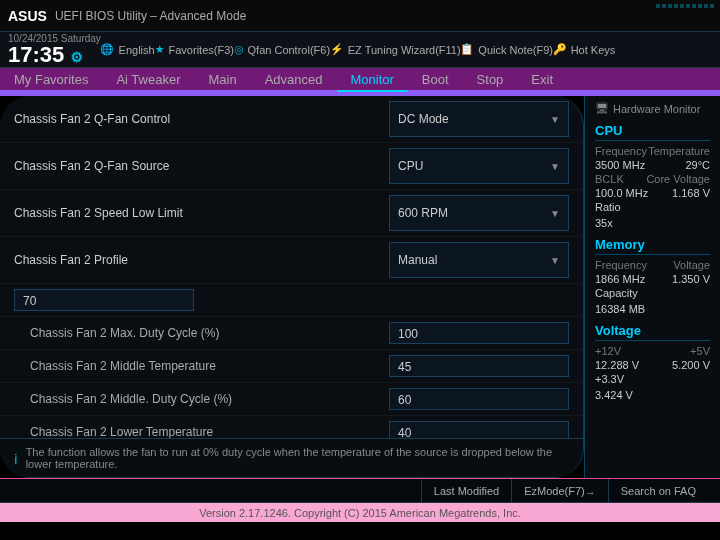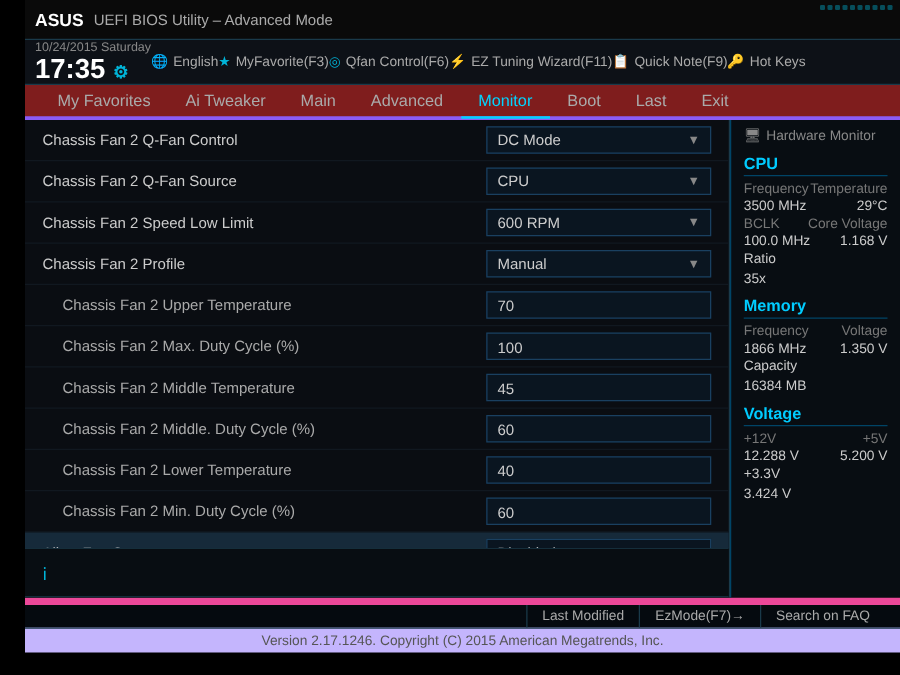--- a/index.html
+++ b/index.html
@@ -54,26 +54,26 @@
       font-size: 11px;
       display: flex;
       align-items: center;
       gap: 4px;
       cursor: pointer;
     }
     .clock-icon-sym { color: #00b4d8; }
 
     
     #nav-bar {
-      background: #7f1d1d;
-      border-bottom: 3px solid #8b5cf6;
+      background: #701a75;
+      border-bottom: 6px solid #8b5cf6;
       display: flex;
       align-items: stretch;
       height: 28px;
-      padding: 0 12px;
+      padding: 0 0;
     }
     .nav-item {
       padding: 0 14px;
       display: flex;
       align-items: center;
       color: #aaa;
       font-size: 13px;
       cursor: pointer;
       border-bottom: 2px solid transparent;
       margin-bottom: -2px;
@@ -114,21 +114,21 @@
     .setting-value {
       background: #0a1520;
       border: 1px solid #1a4060;
       color: #ccc;
       padding: 4px 8px;
       min-width: 180px;
       font-size: 12px;
       display: flex;
       align-items: center;
       justify-content: space-between;
-      height: 22px;
+      height: 36px;
     }
     .setting-value-plain {
       background: #0a1520;
       border: 1px solid #1a4060;
       color: #ccc;
       padding: 2px 8px;
       min-width: 180px;
       font-size: 12px;
       height: 22px;
       display: flex;
@@ -180,42 +180,42 @@
       justify-content: space-between;
       margin-bottom: 2px;
     }
     .hw-label { color: #777; font-size: 11px; }
     .hw-value { color: #ccc; font-size: 11px; }
     .hw-single { color: #ccc; font-size: 11px; margin-bottom: 4px; }
 
     
     #bottom-bar {
       background: #050a0f;
-      border-top: 6px solid #ec4899;
+      border-top: 1px solid #ec4899;
       display: flex;
       align-items: center;
       justify-content: flex-end;
       padding: 0 12px;
       height: 24px;
       gap: 0;
     }
     .bottom-btn {
       color: #aaa;
       font-size: 11px;
       padding: 0 12px;
       border-left: 1px solid #1a3a4a;
       height: 100%;
       display: flex;
       align-items: center;
       cursor: pointer;
     }
 
     
     #footer {
-      background: #c4b5fd;
+      background: #f9a8d4;
       border-top: 1px solid #1a3a4a;
       text-align: center;
       font-size: 11px;
       color: #555;
       height: 20px;
       display: flex;
       align-items: center;
       justify-content: center;
     }
 
@@ -235,21 +235,21 @@
       width: 60px;
     }
     .teal-dot {
       width: 4px;
       height: 4px;
       background: #00b4d8;
       opacity: 0.4;
       border-radius: 1px;
     }
 
-    #outer-wrap { position: relative; margin-left: 20px; }
+    #outer-wrap { position: relative; }
   </style>
 </head>
 <body>
 <div id="outer-wrap">
 
 <div id="top-bar">
   <span id="asus-logo">ASUS</span>
   <span id="bios-title">UEFI BIOS Utility – Advanced Mode</span>
   <div id="teal-dots">
     <div class="teal-dot"></div>
@@ -272,21 +272,21 @@
       <span>17:35</span>
       <span style="font-size:14px;color:#00b4d8;cursor:pointer;">⚙</span>
     </span>
   </div>
   <div class="clock-menu-item">
     <span class="clock-icon-sym">🌐</span>
     <span>English</span>
   </div>
   <div class="clock-menu-item">
     <span class="clock-icon-sym">★</span>
-    <span>MyFavorite(F3)</span>
+    <span>Favorites(F3)</span>
   </div>
   <div class="clock-menu-item">
     <span class="clock-icon-sym">◎</span>
     <span>Qfan Control(F6)</span>
   </div>
   <div class="clock-menu-item">
     <span class="clock-icon-sym">⚡</span>
     <span>EZ Tuning Wizard(F11)</span>
   </div>
   <div class="clock-menu-item">
@@ -299,27 +299,27 @@
   </div>
 </div>
 
 <div id="nav-bar">
   <div class="nav-item">My Favorites</div>
   <div class="nav-item">Ai Tweaker</div>
   <div class="nav-item">Main</div>
   <div class="nav-item">Advanced</div>
   <div class="nav-item active">Monitor</div>
   <div class="nav-item">Boot</div>
-  <div class="nav-item">Last</div>
+  <div class="nav-item">Stop</div>
   <div class="nav-item">Exit</div>
 </div>
 
 <div id="main-layout" style="display:flex; height:382px;">
 
-  <div id="left-panel" style="flex:1; display:flex; flex-direction:column;">
+  <div id="left-panel" style="flex:1; display:flex; flex-direction:column;border-radius:30px;">
     <div style="flex:1; overflow-y:auto;">
 
       <div class="setting-row">
         <span class="setting-label">Chassis Fan 2 Q-Fan Control</span>
         <div class="setting-value">
           <span>DC Mode</span>
           <span class="dropdown-arrow">▼</span>
         </div>
       </div>
 
@@ -341,21 +341,20 @@
 
       <div class="setting-row">
         <span class="setting-label">Chassis Fan 2 Profile</span>
         <div class="setting-value">
           <span>Manual</span>
           <span class="dropdown-arrow">▼</span>
         </div>
       </div>
 
       <div class="setting-row">
-        <span class="setting-label indented">Chassis Fan 2 Upper Temperature</span>
         <div class="setting-value-plain">
           <span>70</span>
         </div>
       </div>
 
       <div class="setting-row">
         <span class="setting-label indented">Chassis Fan 2 Max. Duty Cycle (%)</span>
         <div class="setting-value-plain">
           <span>100</span>
         </div>
@@ -393,20 +392,21 @@
         <span class="setting-label">Allow Fan Stop</span>
         <div class="setting-value">
           <span>Disabled</span>
           <span class="dropdown-arrow">▼</span>
         </div>
       </div>
     </div>
 
     <div id="info-bar">
       <span id="info-icon">ℹ</span>
+      <span>The function allows the fan to run at 0% duty cycle when the temperature of the source is dropped below the lower temperature.</span>
     </div>
   </div>
 
   <div id="right-panel">
     <div id="hw-monitor-title">
       <span>🖥</span>
       <span>Hardware Monitor</span>
     </div>
 
     <div class="hw-section-title">CPU</div>

